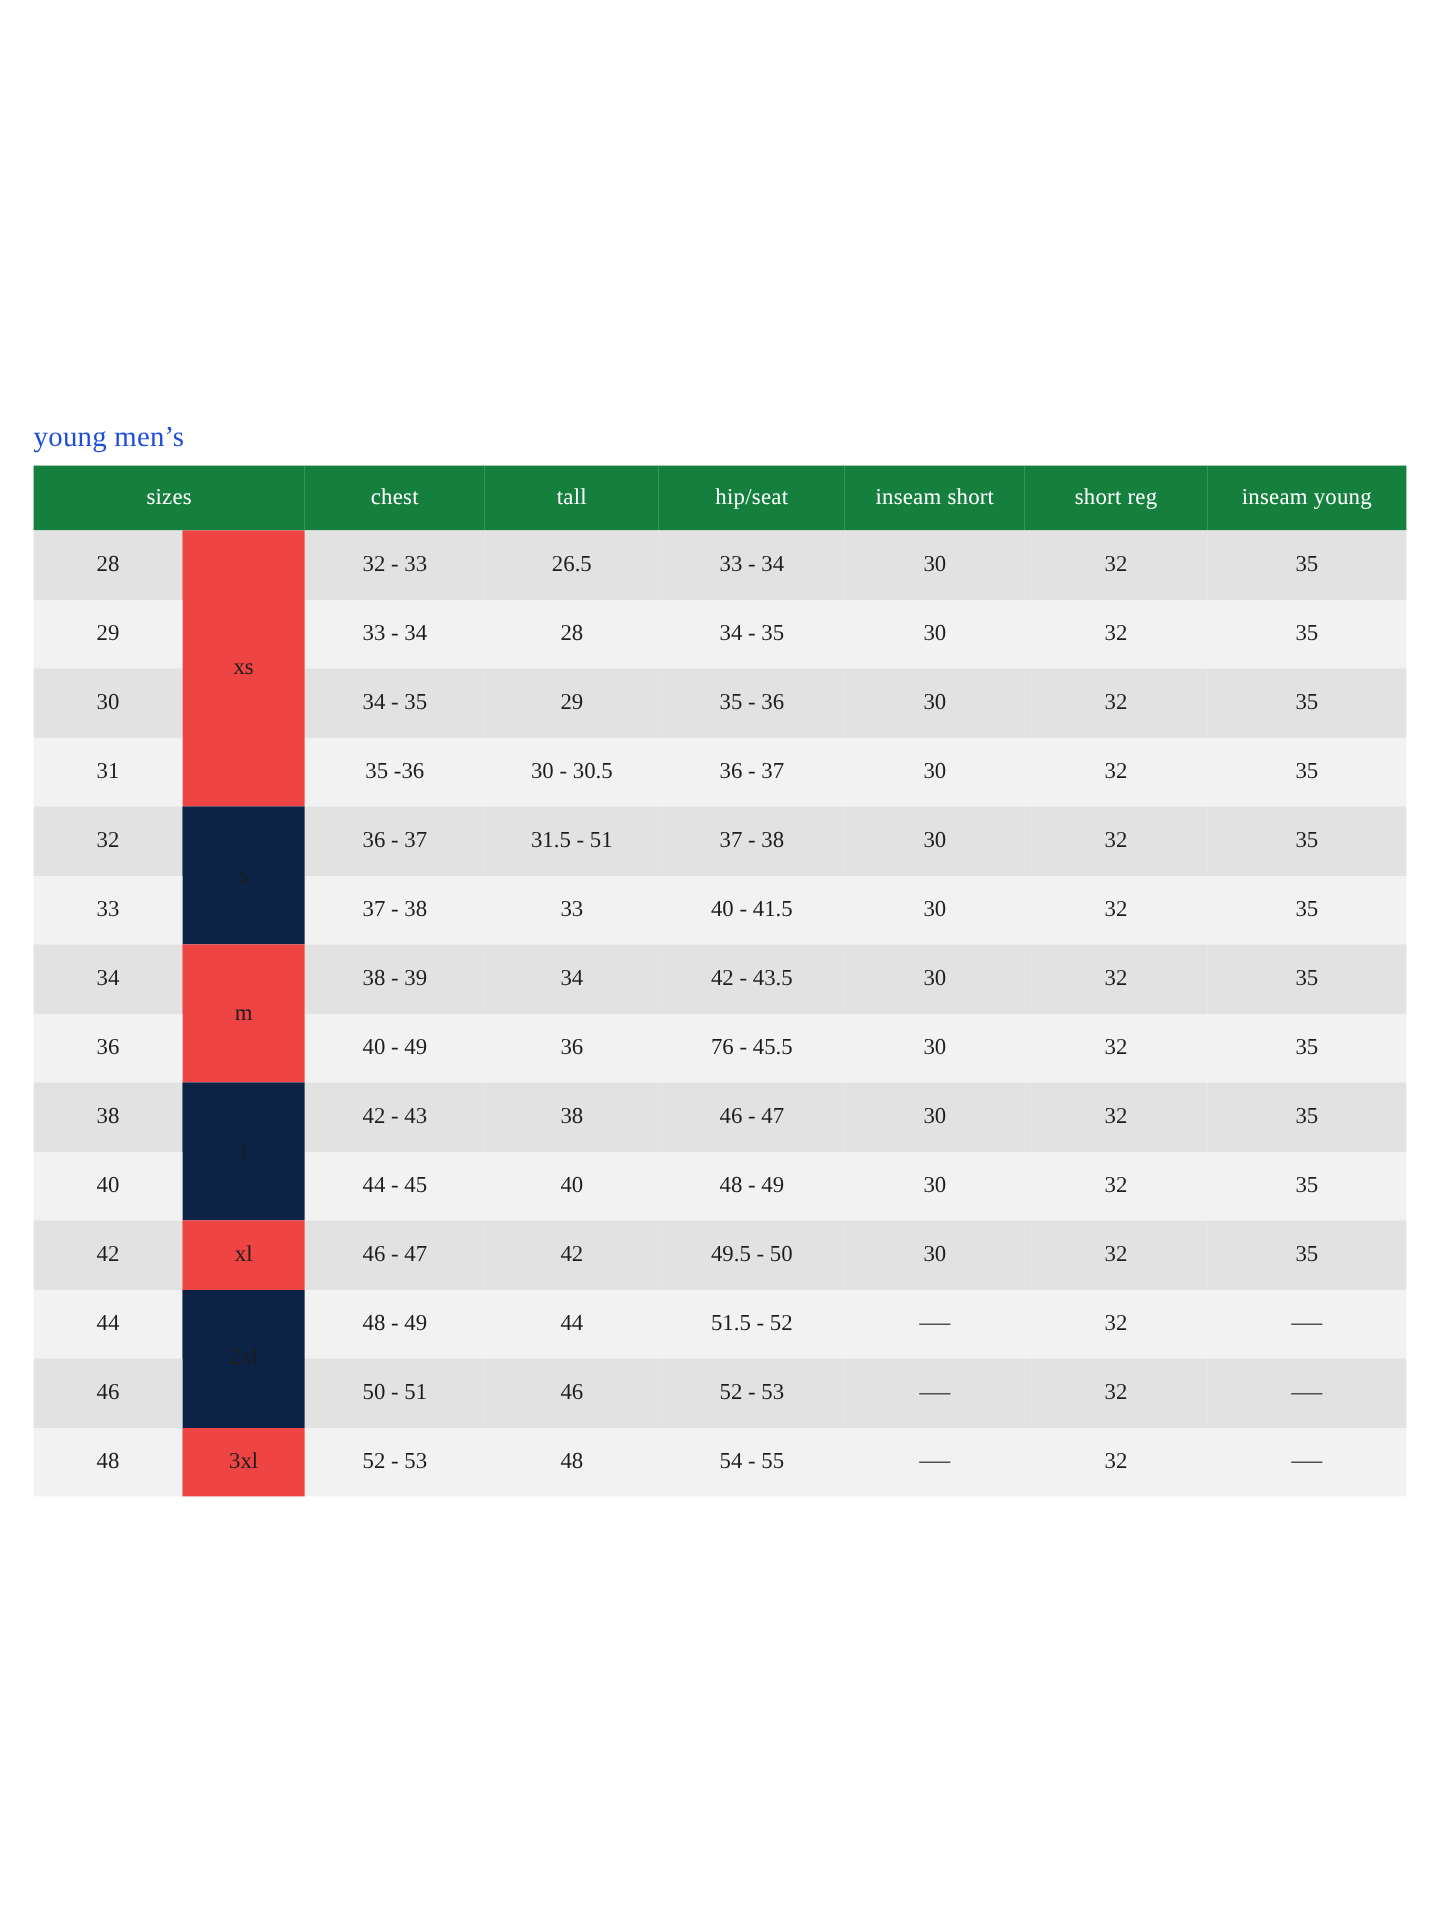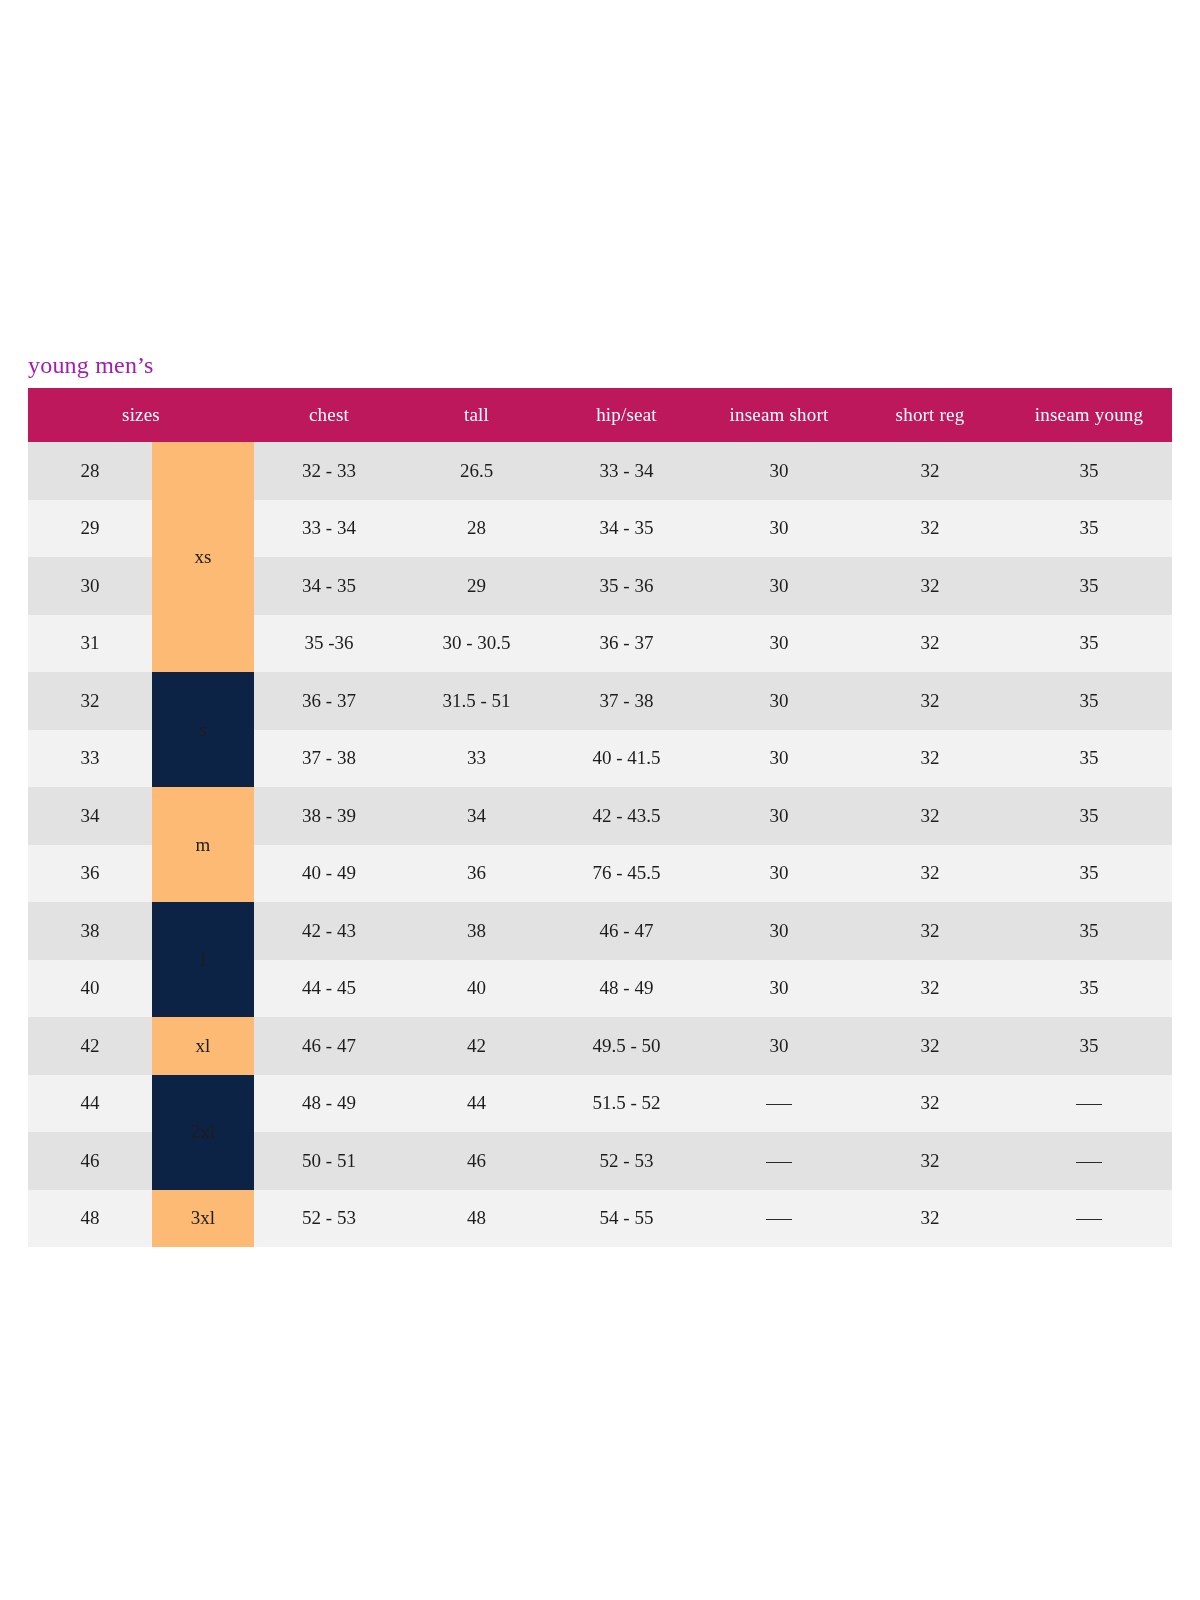--- a/index.html
+++ b/index.html
@@ -20,35 +20,35 @@
     top: 0;
     width: 1200px;
     height: 1600px;
   }
   .title {
     position: absolute;
     left: 28px;
     top: 352px;
     font-size: 24px;
     letter-spacing: 0.2px;
-    color: #a21caf;
+    color: #1d4ed8;
   }
   .chart-wrap {
     position: absolute;
     left: 28px;
     top: 388px;
     width: 1144px;
   }
   table.size-chart {
     border-collapse: collapse;
     width: 1144px;
     table-layout: fixed;
   }
   table.size-chart thead th {
-    background: #be185d;
+    background: #15803d;
     color: #ffffff;
     font-weight: normal;
     font-size: 19px;
     height: 52px;
     text-align: center;
     vertical-align: middle;
     letter-spacing: 0.2px;
   }
   table.size-chart td {
     height: 55.5px;
@@ -70,21 +70,21 @@
 
   td.row-odd   { background: #e2e2e2; }
   td.row-even  { background: #f2f2f2; }
 
   td.group {
     color: #ffffff;
     font-size: 19px;
     vertical-align: middle;
   }
   td.group.dark  { background: #0d2345; }
-  td.group.light { background: #fdba74; }
+  td.group.light { background: #ef4444; }
 
   .dash {
     display: inline-block;
     width: 26px;
     border-top: 1.5px solid #2b2b2b;
     vertical-align: middle;
     height: 0;
   }
 </style>
 </head>

